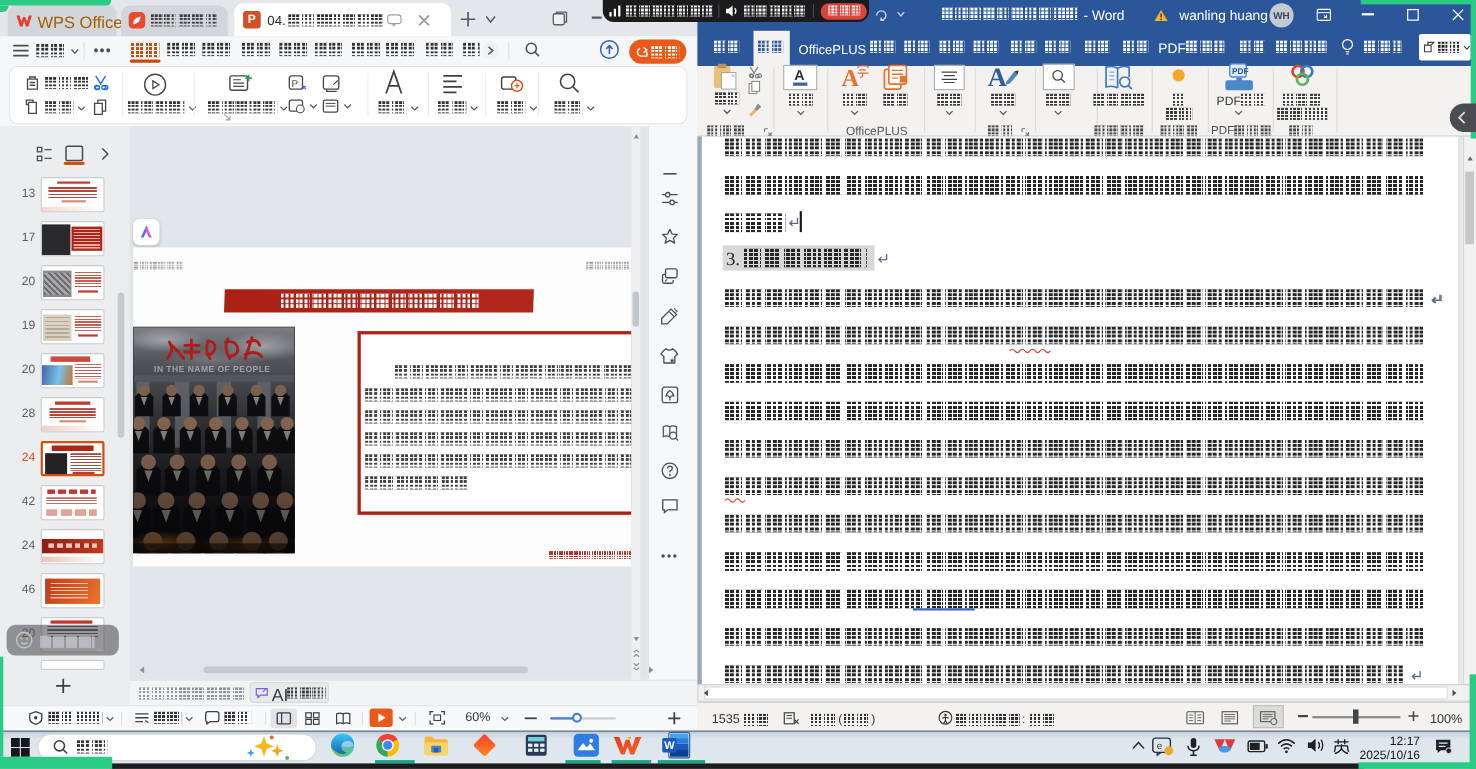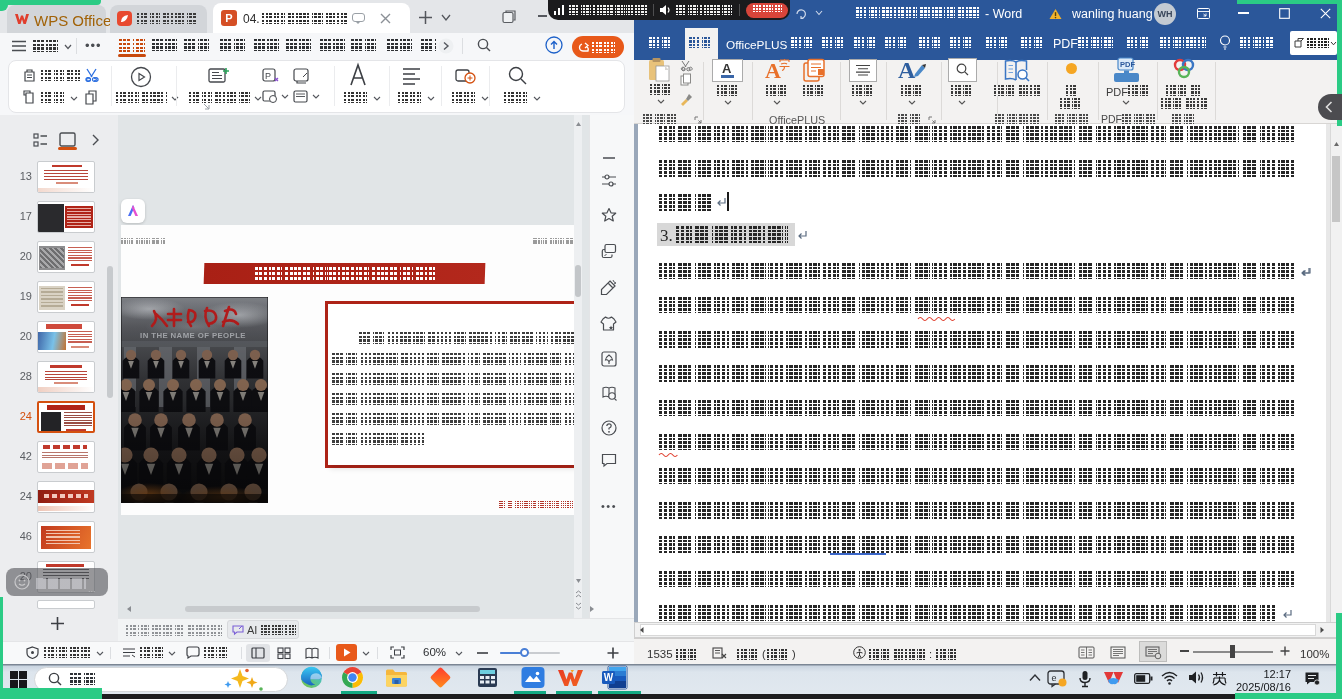--- a/index.html
+++ b/index.html
@@ -299,21 +299,21 @@
         <path d="M7.5 1 V14 M1 7.5 H14" stroke="#3c3f44" stroke-width="1.6"></path>
       </svg>
 
 <div class="a" style="left:118px;top:618px;width:516px;height:23px;background:#f2f4f5;border-top:1px solid #e4e5e7"></div>
 <div class="zh zs" style="left:126px;top:625px;width:97px;--p:12.2px;--c:#8f9296;--e:#f2f4f5"></div>
 <div class="a" style="left:227px;top:620px;width:72px;height:19px;background:#e7e9ec;border:1px solid #d7d9dc;border-radius:3px"></div>
 <svg class="a" style="left:232px;top:624px" width="12" height="11" viewBox="0 0 12 11">
         <path d="M1 2 H11 V8 H5 L2.5 10 V8 H1 Z" fill="none" stroke="#7b5fd6" stroke-width="1.1"></path>
         <path d="M7 5 L10 2" stroke="#7b5fd6"></path>
       </svg>
-<div class="a" style="left:247px;top:624px;font-size:11px;color:#3a3a3a">AI</div>
+<div class="a" style="left:247px;top:624px;font-size:16px;color:#3a3a3a">AI</div>
 <div class="zh zs" style="left:261px;top:625px;width:35px;--p:11.5px;--c:#3a3a3a;--e:#e7e9ec"></div>
 
 <div class="a" style="left:0;top:641px;width:634px;height:23px;background:#f8f9fa;border-top:1px solid #e4e5e7"></div>
 <svg class="a" style="left:26px;top:646px" width="13" height="13" viewBox="0 0 13 13">
         <path d="M6.5 1 L12 3 V7 Q12 11 6.5 12.5 Q1 11 1 7 V3 Z" fill="none" stroke="#3c3f44" stroke-width="1.2"></path>
         <circle cx="6.5" cy="6.5" r="1.5" fill="#3c3f44"></circle>
       </svg>
 <div class="zh zs" style="left:44px;top:647px;width:49px;--p:12.2px;--c:#333;--e:#f8f9fa"></div>
 <svg class="a" style="left:96px;top:651px" width="8" height="5" viewBox="0 0 8 5">
         <path d="M1 1 L4 4 L7 1" fill="none" stroke="#55585e" stroke-width="1.1"></path>
@@ -1048,21 +1048,21 @@
           <path d="M10.5 4.5 Q12.5 7.5 10.5 10.5 M13 2.5 Q16 7.5 13 12.5" fill="none" stroke="#1f2124" stroke-width="1.3"></path>
         </svg>
 <svg class="a" style="left:1212px;top:671px" width="15" height="15" viewBox="0 0 15 15">
           <g stroke="#17181b" stroke-width="1.2" fill="none">
             <path d="M1 3.5 H14 M4.5 1 V5.5 M10.5 1 V5.5"></path>
             <path d="M2 7 H13 M2 7 Q2 10.5 1 12.5 M13 7 Q13 10.5 14 12.5"></path>
             <path d="M7.5 5.5 V9 M7.5 9 Q6.5 12.5 1.5 14 M7.5 9 Q8.5 12.5 13.5 14"></path>
           </g>
         </svg>
 <div class="a" style="left:1237px;top:668px;width:54px;text-align:right;font-size:11px;color:#16181b">12:17</div>
-<div class="a" style="left:1229px;top:681px;width:62px;text-align:right;font-size:11px;color:#16181b">2025/08/16</div>
+<div class="a" style="left:1229px;top:681px;width:62px;text-align:right;font-size:11px;color:#16181b">2025/10/16</div>
 <svg class="a" style="left:1304px;top:671px" width="16" height="15" viewBox="0 0 16 15">
           <path d="M1.5 1.5 H14.5 V11 H6 L3 13.5 V11 H1.5 Z" fill="#1f2124"></path>
           <path d="M4 4.5 H12 M4 7.5 H10" stroke="#e8ebee" stroke-width="1.1"></path>
           <circle cx="13" cy="11.5" r="2.6" fill="#1f2124" stroke="#e8ebee" stroke-width=".8"></circle>
         </svg>
 
 <div class="a" style="left:100px;top:694px;width:1140px;height:5px;background:#1d1d1f"></div>
 
 
 <div class="a" style="left:0;top:0;width:101px;height:4.5px;background:#2bcb85;border-radius:0 0 4px 0"></div>

